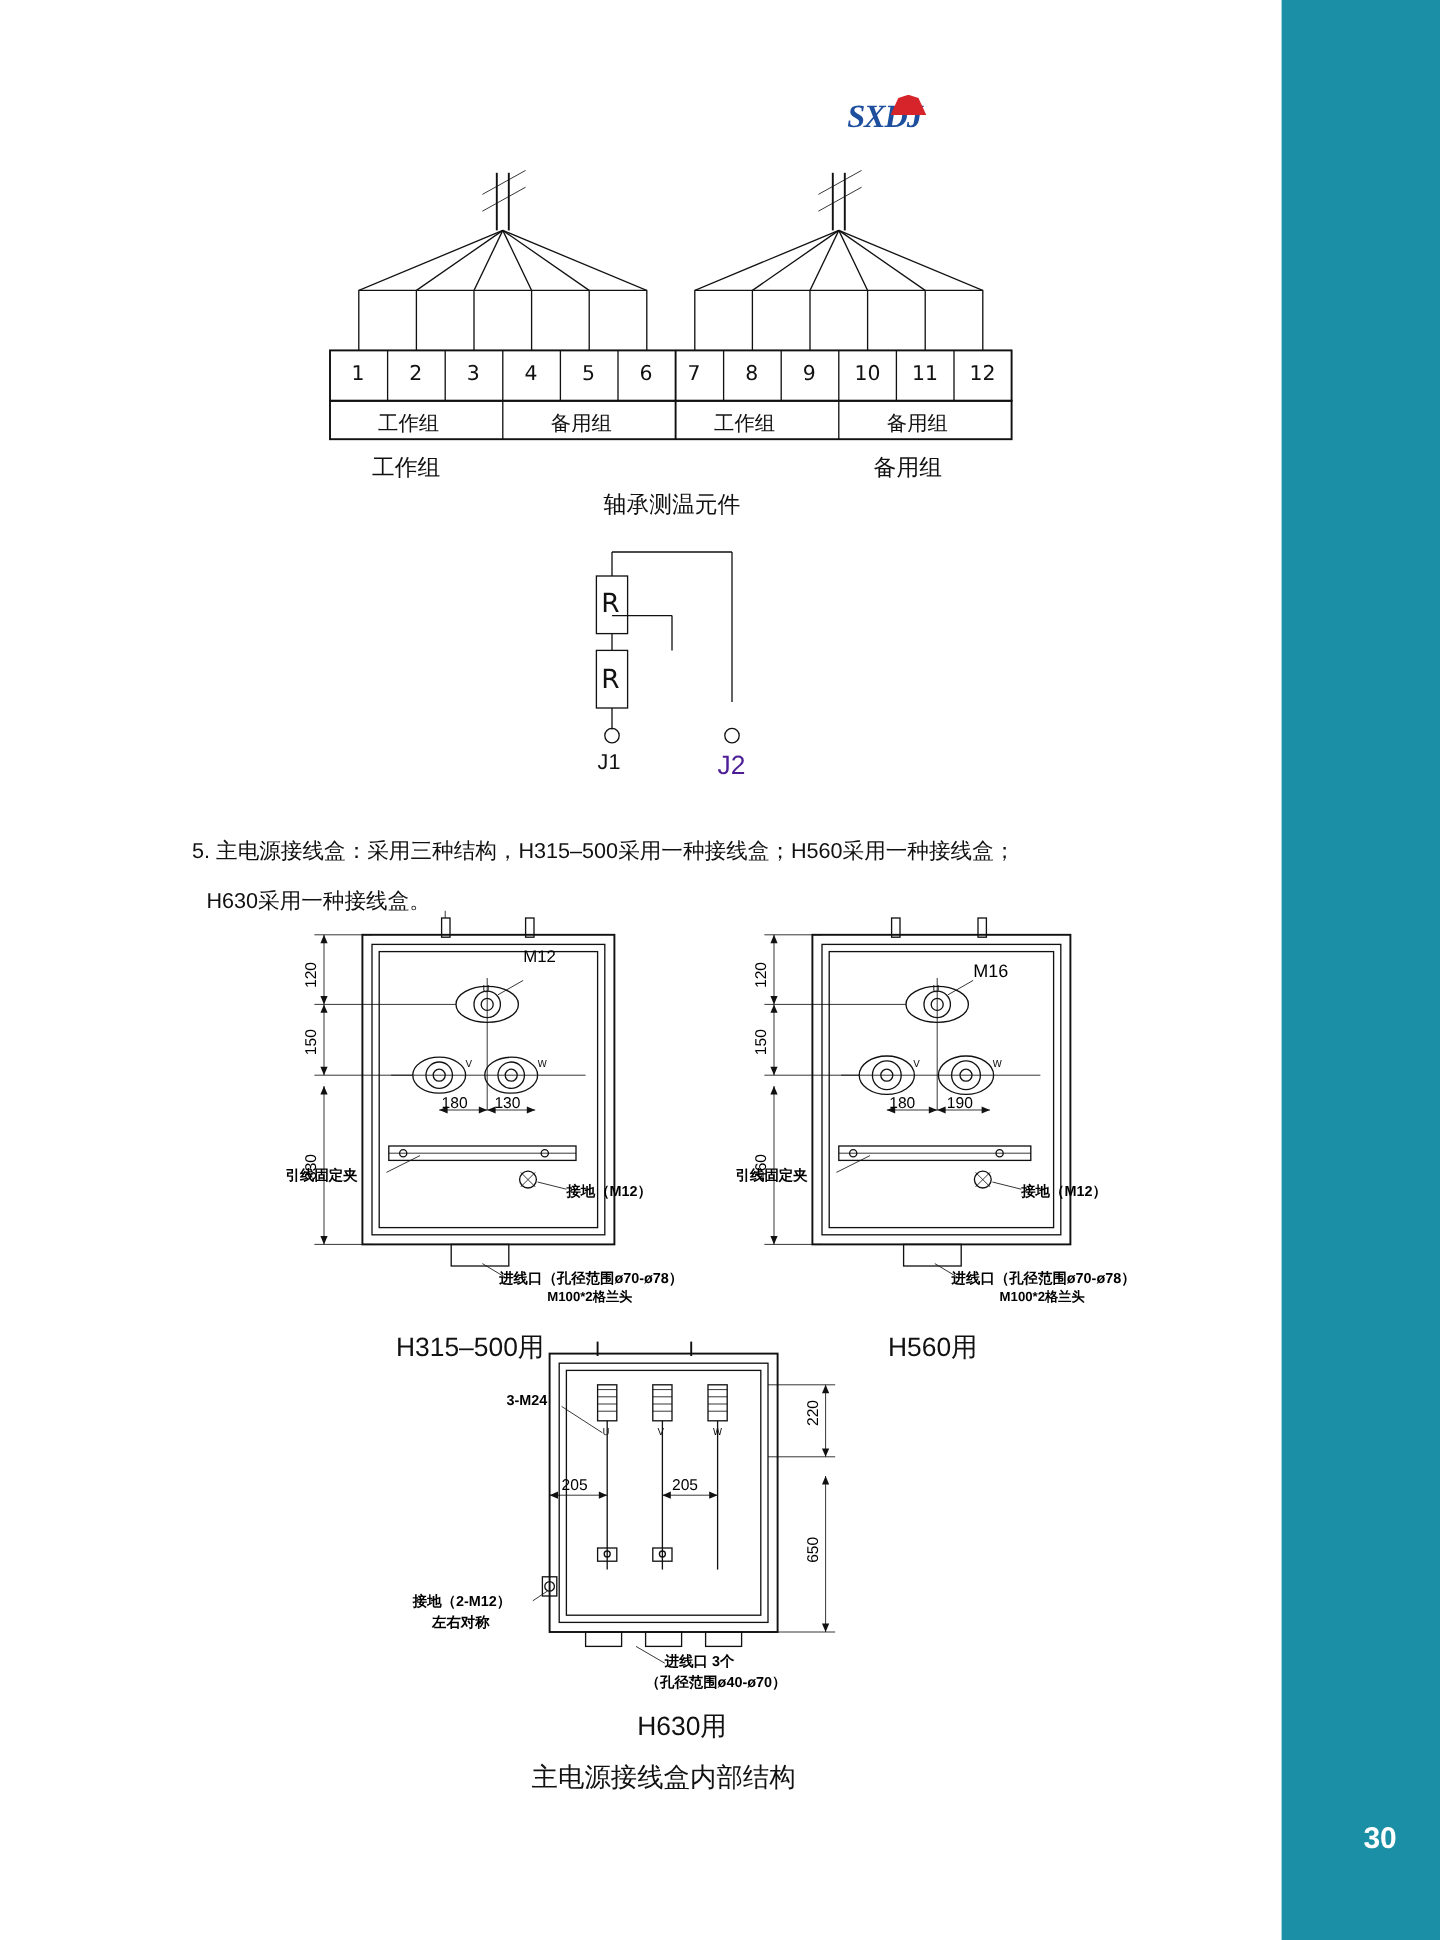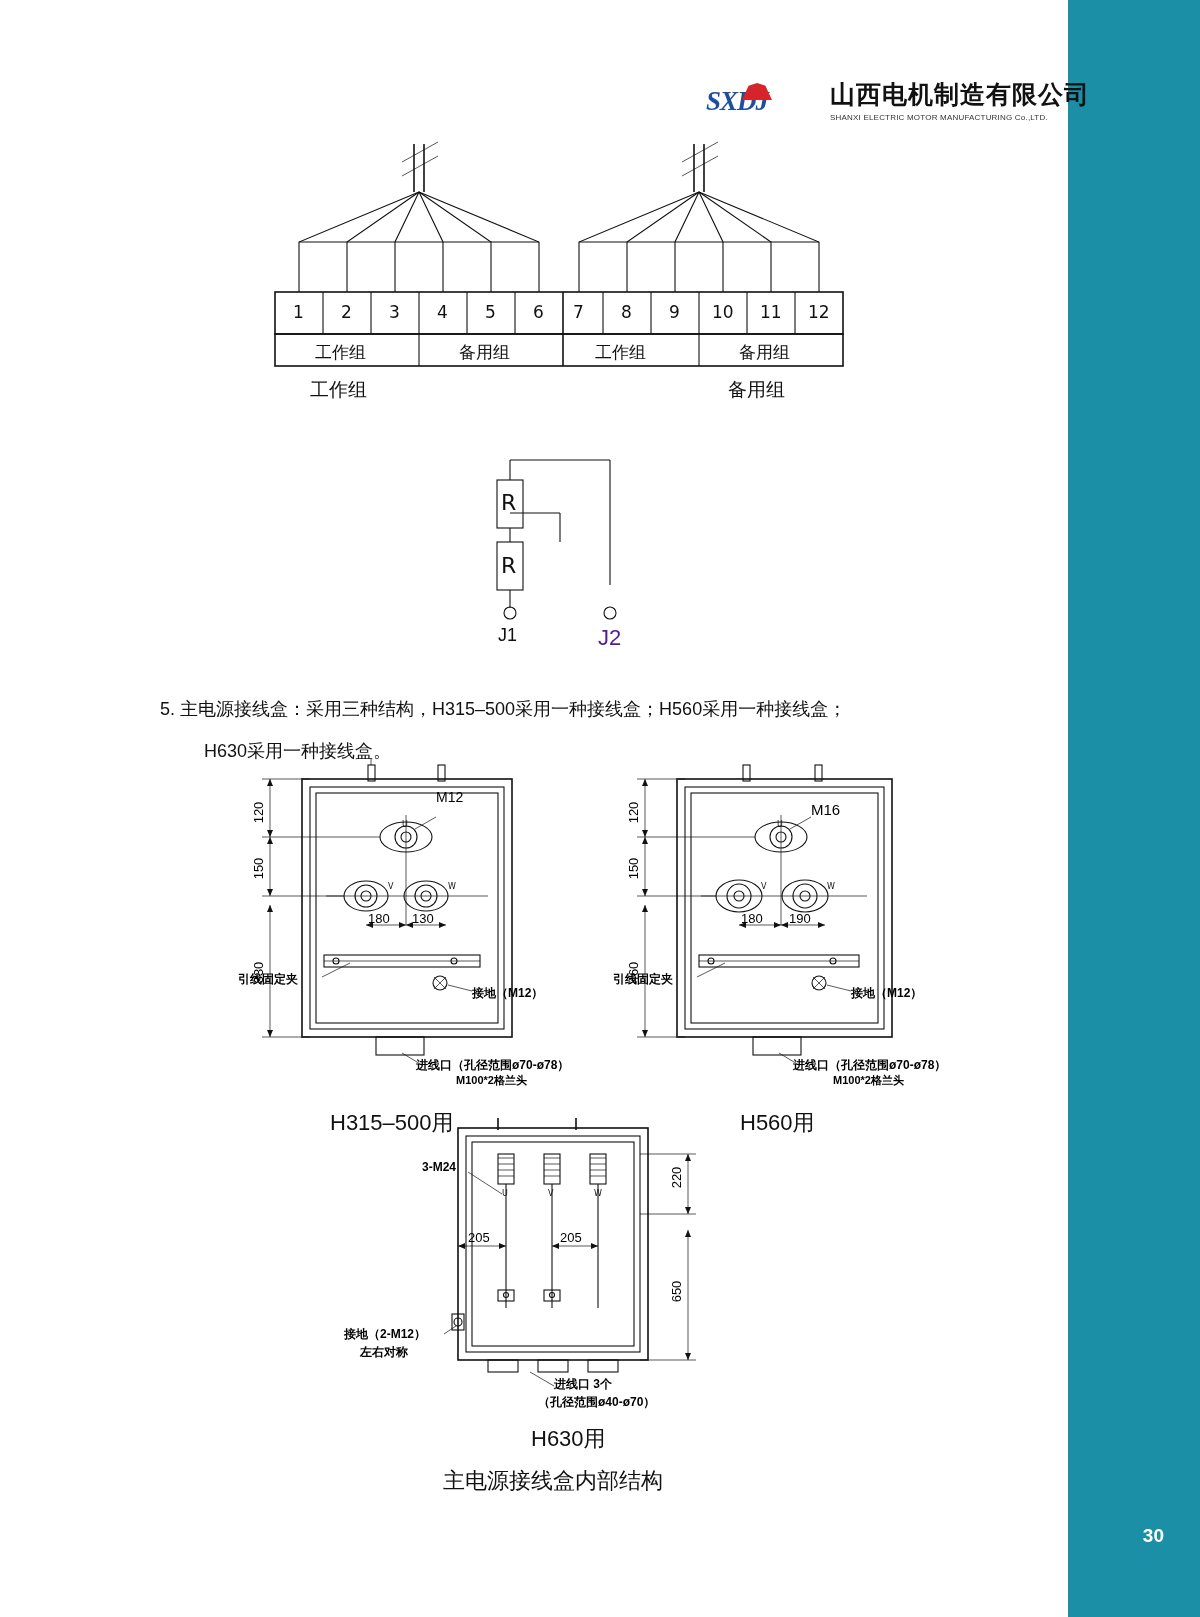--- a/index.html
+++ b/index.html
@@ -3,21 +3,21 @@
 <meta charset="utf-8">
 <style>
   html,body{margin:0;padding:0;}
   body{
     width:1200px;height:1617px;position:relative;background:#ffffff;
     font-family:"Liberation Sans","DejaVu Sans",sans-serif;
     overflow:hidden;
   }
   .page{position:absolute;left:0;top:0;width:1200px;height:1617px;background:#fff;}
   .sidebar{position:absolute;right:0;top:0;width:132px;height:1617px;background:#1b8fa6;}
-  .page-num{position:absolute;right:36px;bottom:70px;color:#fff;font-size:19px;font-weight:bold;}
+  .page-num{position:absolute;right:36px;bottom:70px;color:#fff;font-size:25px;font-weight:bold;}
 
   
   .logo{position:absolute;left:706px;top:78px;display:flex;align-items:center;}
   .logo-mark{position:relative;width:118px;height:36px;}
   .logo-sx{font-family:"Liberation Serif","DejaVu Serif",serif;font-weight:bold;font-style:italic;
            font-size:27px;color:#1d4f9e;letter-spacing:-1px;position:absolute;left:0;top:4px;}
   .logo-red{position:absolute;left:36px;top:1px;width:30px;height:17px;background:#d6252a;
             clip-path:polygon(0 100%,22% 16%,50% 0,78% 16%,100% 100%);}
   .logo-red:after{content:"";position:absolute;left:6px;top:8px;width:18px;height:9px;background:#d6252a;}
   .logo-txt{margin-left:6px;}
@@ -30,21 +30,21 @@
 
   .term-label{position:absolute;font-family:"DejaVu Sans",sans-serif;font-size:17px;color:#111;}
 
   .cap-center{position:absolute;text-align:center;font-size:19px;color:#111;}
 
   
   .heater{position:absolute;left:455px;top:440px;width:250px;height:200px;}
 
   
   .para{position:absolute;left:160px;top:688px;width:880px;font-size:18px;color:#111;line-height:42px;}
-  .para .ln2{display:block;margin-left:44px;}
+  .para .ln2{display:block;margin-left:12px;}
 
   
   .fig-cap{position:absolute;font-size:22px;color:#111;}
 
   svg{display:block;overflow:visible;}
   .st{stroke:#111;fill:none;stroke-width:1.1;}
   .stth{stroke:#111;fill:none;stroke-width:1.6;}
   .thin{stroke:#111;fill:none;stroke-width:.7;}
   .dim{stroke:#111;fill:none;stroke-width:.7;}
   text{font-family:"DejaVu Sans",sans-serif;fill:#111;}
@@ -54,24 +54,20 @@
 
 <div class="page">
 
   <div class="sidebar"></div>
   <div class="page-num">30</div>
 
   <div class="logo">
     <div class="logo-mark">
       <span class="logo-sx">SXDJ</span>
       <span class="logo-red"></span>
-    </div>
-    <div class="logo-txt">
-      <div class="logo-cn">山西电机制造有限公司</div>
-      <div class="logo-en">SHANXI ELECTRIC MOTOR MANUFACTURING Co.,LTD.</div>
     </div>
   </div>
 
   <div class="term-wrap">
     <svg class="term-svg" width="620" height="260" viewBox="0 0 620 260">
 
       <line class="stth" x1="152" y1="12" x2="152" y2="60"></line>
       <line class="stth" x1="162" y1="12" x2="162" y2="60"></line>
       <line class="thin" x1="140" y1="30" x2="176" y2="10"></line>
       <line class="thin" x1="140" y1="44" x2="176" y2="24"></line>
@@ -131,20 +127,21 @@
 
     <div class="term-label" style="left:53px;  top:209px;">工作组</div>
     <div class="term-label" style="left:197px; top:209px;">备用组</div>
     <div class="term-label" style="left:333px; top:209px;">工作组</div>
     <div class="term-label" style="left:477px; top:209px;">备用组</div>
 
     <div class="term-label" style="left:48px;  top:245px; font-size:19px;">工作组</div>
     <div class="term-label" style="left:466px; top:245px; font-size:19px;">备用组</div>
   </div>
 
+  <div class="cap-center" style="left:400px; top:408px; width:320px;">轴承测温元件</div>
 
   <div class="heater">
     <svg width="250" height="190" viewBox="0 0 250 190">
 
       <line class="st" x1="55" y1="20" x2="155" y2="20"></line>
       <line class="st" x1="55" y1="20" x2="55" y2="40"></line>
       <line class="st" x1="155" y1="20" x2="155" y2="145"></line>
 
       <rect class="st" x="42" y="40" width="26" height="48"></rect>
       <line class="st" x1="55" y1="88" x2="55" y2="102"></line>

